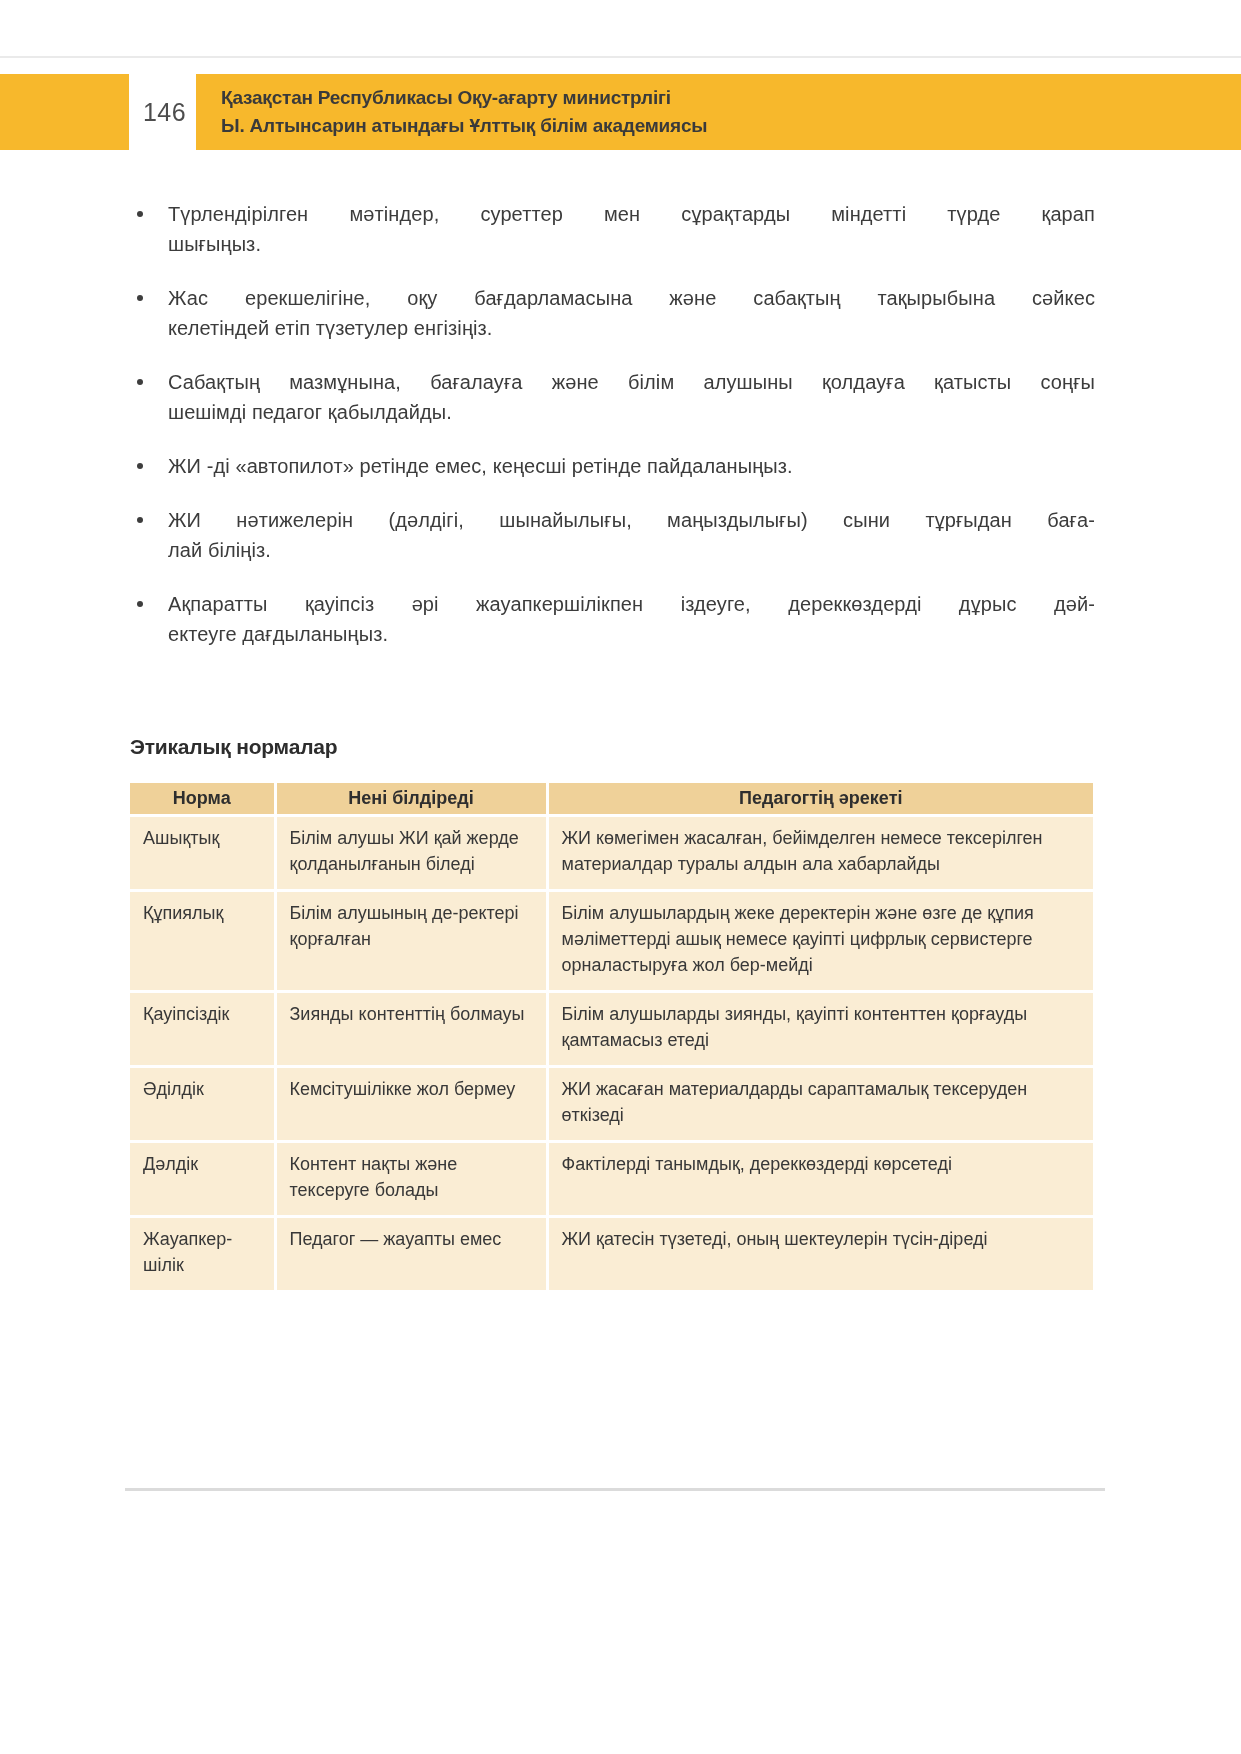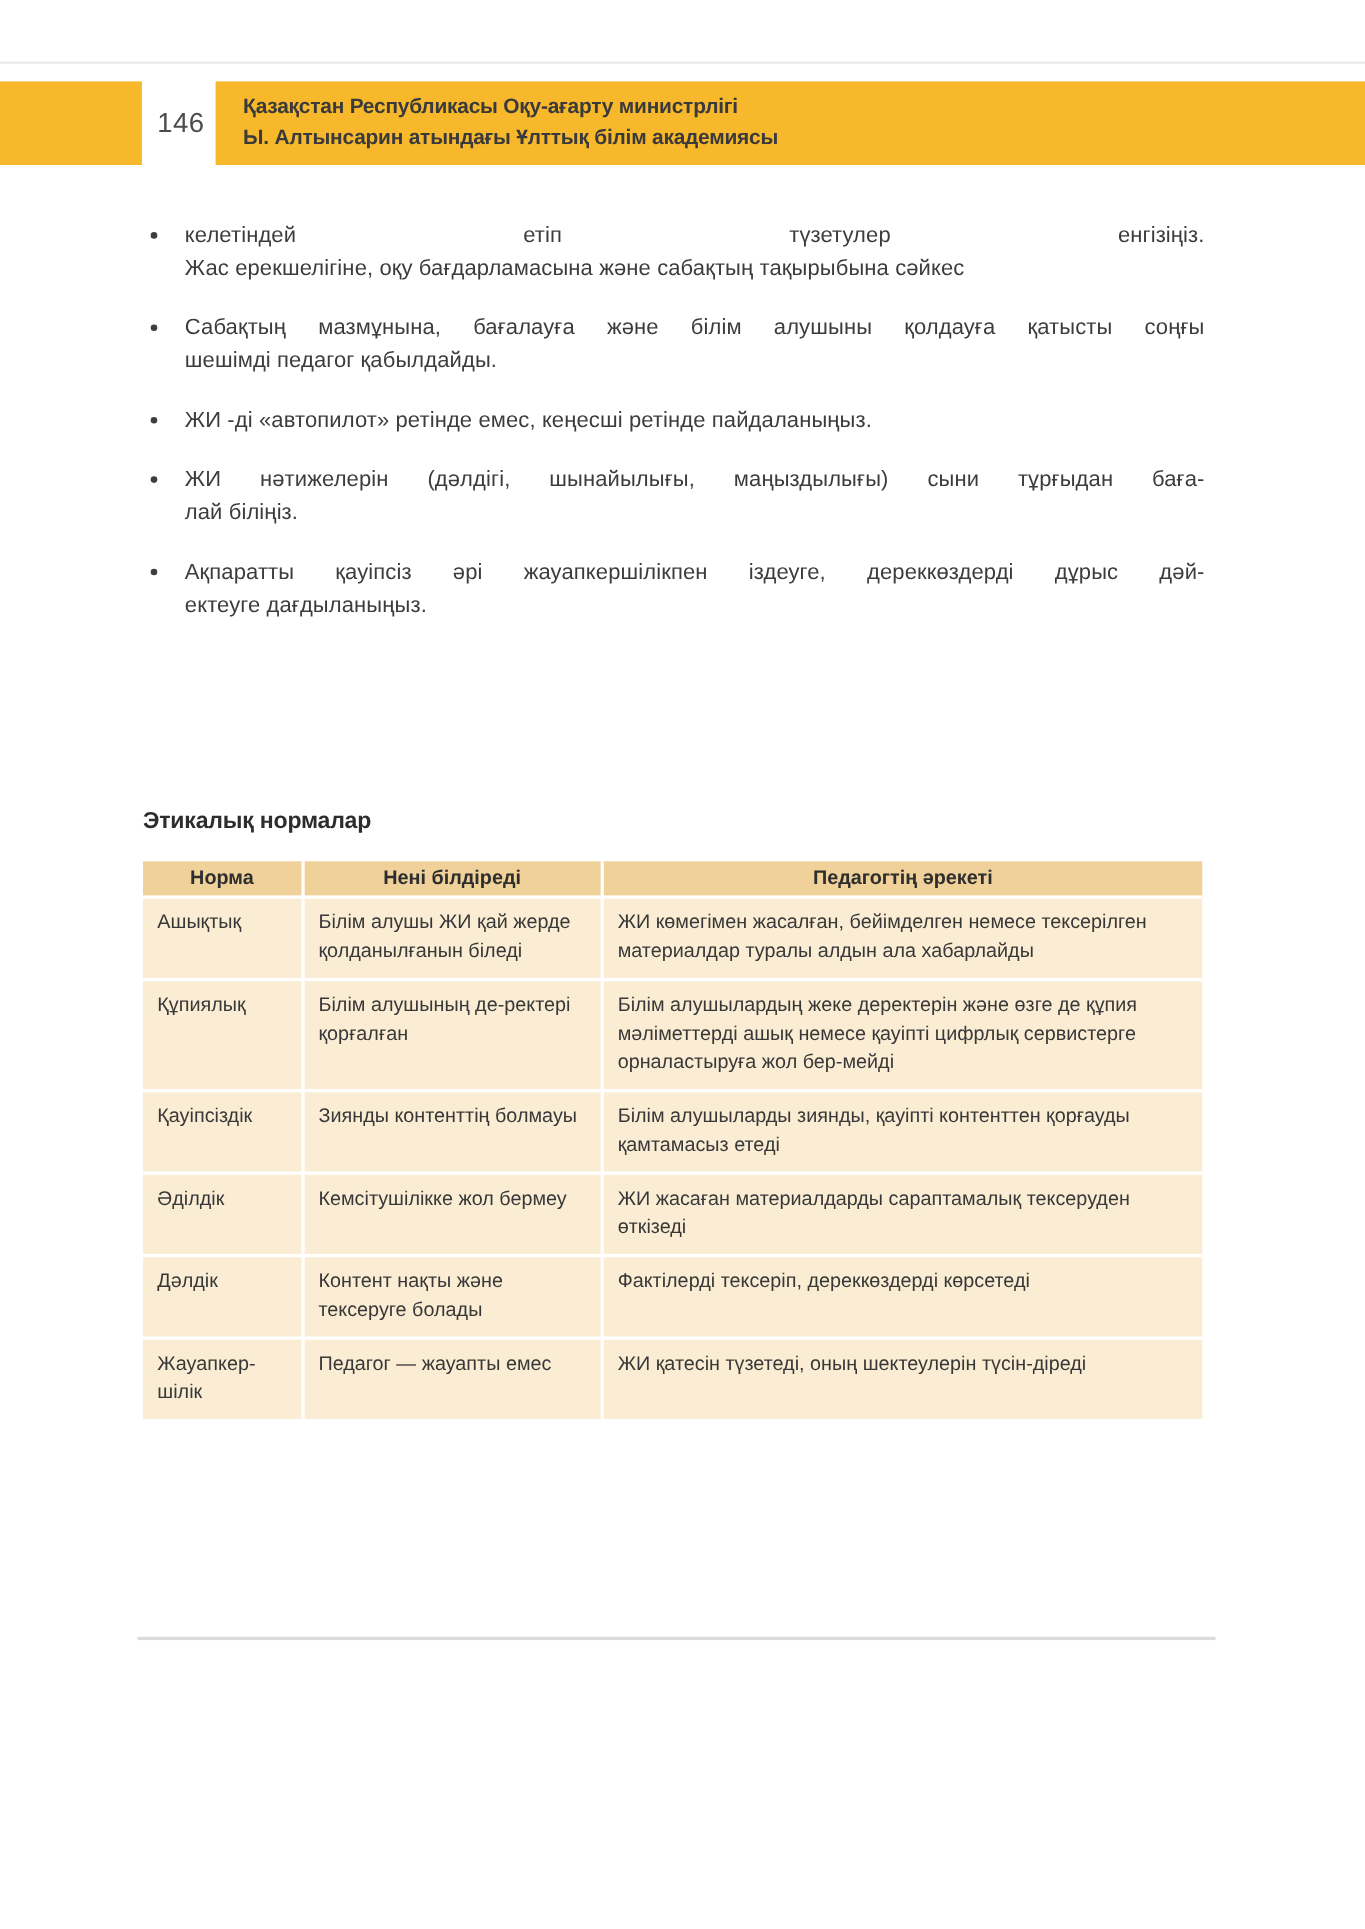--- a/index.html
+++ b/index.html
@@ -68,26 +68,33 @@
 <header class="band">
   <div class="band-left"></div>
   <div class="page-num">146</div>
   <div class="band-right">
     <div class="band-line">Қазақстан Республикасы Оқу-ағарту министрлігі</div>
     <div class="band-line">Ы. Алтынсарин атындағы Ұлттық білім академиясы</div>
   </div>
 </header>
 
 <ul class="bullets">
+  <li>
+    <span class="dot"></span>
+    <span class="bullet-text">
+        <div class="bline">Түрлендірілген мәтіндер, суреттер мен сұрақтарды міндетті түрде қарап</div>
+        <div class="bline">шығыңыз.</div>
+      </span>
+  </li>
 
   <li>
     <span class="dot"></span>
     <span class="bullet-text">
+        <div class="bline">Жас ерекшелігіне, оқу бағдарламасына және сабақтың тақырыбына сәйкес</div>
         <div class="bline">келетіндей етіп түзетулер енгізіңіз.</div>
-        <div class="bline">Жас ерекшелігіне, оқу бағдарламасына және сабақтың тақырыбына сәйкес</div>
       </span>
   </li>
 
   <li>
     <span class="dot"></span>
     <span class="bullet-text">
         <div class="bline">Сабақтың мазмұнына, бағалауға және білім алушыны қолдауға қатысты соңғы</div>
         <div class="bline">шешімді педагог қабылдайды.</div>
       </span>
   </li>
@@ -152,21 +159,21 @@
 
   <tr>
     <td>Әділдік</td>
     <td>Кемсітушілікке жол бермеу</td>
     <td>ЖИ жасаған материалдарды сараптамалық тексеруден өткізеді</td>
   </tr>
 
   <tr>
     <td>Дәлдік</td>
     <td>Контент нақты және тексеруге болады</td>
-    <td>Фактілерді тексеріп, дереккөздерді көрсетеді</td>
+    <td>Фактілерді танымдық, дереккөздерді көрсетеді</td>
   </tr>
 
   <tr>
     <td>Жауапкер-шілік</td>
     <td>Педагог — жауапты емес</td>
     <td>ЖИ қатесін түзетеді, оның шектеулерін түсін-діреді</td>
   </tr>
 
 </tbody>
   </table>

